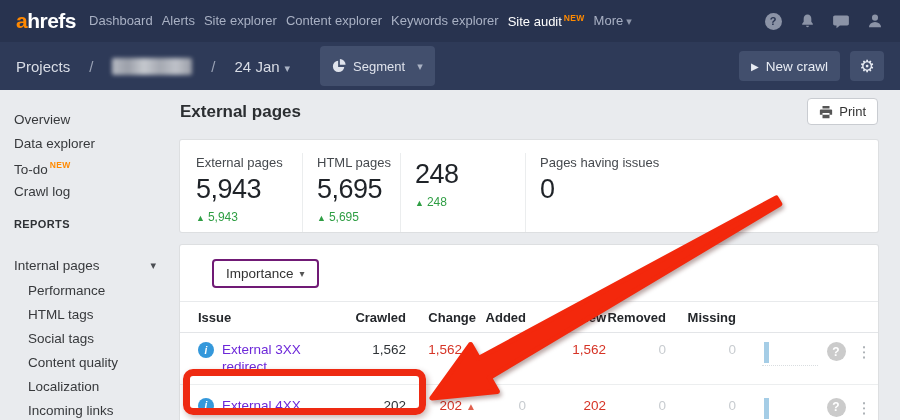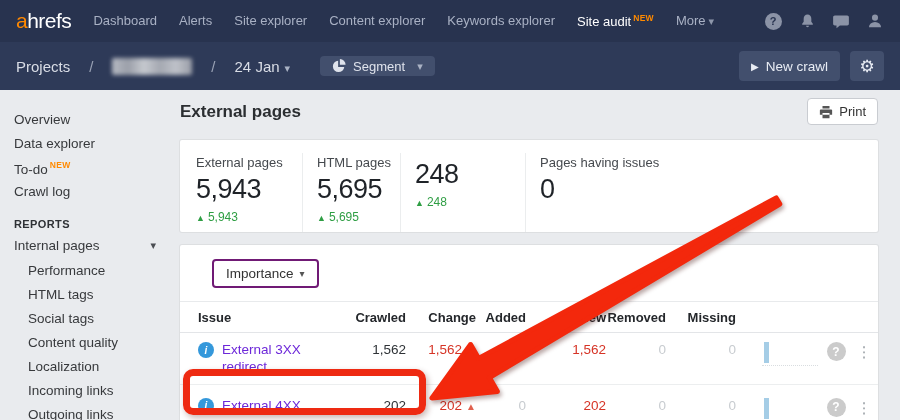--- a/index.html
+++ b/index.html
@@ -2,55 +2,55 @@
 <html><head>
 <meta charset="utf-8">
 <style>
   * { margin:0; padding:0; box-sizing:border-box; }
   html,body { width:900px; height:420px; overflow:hidden; background:#e9ebee;
     font-family:"Liberation Sans", sans-serif; }
 
   
   .navbar { position:absolute; left:0; top:0; width:900px; height:42px; background:#28334f;
     display:flex; align-items:center; padding:0 16px; }
-  .logo { font-weight:normal; font-size:21px; letter-spacing:-0.5px; cursor:pointer; margin-right:22px;text-align:center; }
+  .logo { font-weight:bold; font-size:21px; letter-spacing:-0.5px; cursor:pointer; margin-right:13px;text-align:center; }
   .logo .a { color:#ff8800; }
   .logo .rest { color:#ffffff; }
-  .nav-items { display:flex; align-items:center; gap:22px; }
+  .nav-items { display:flex; align-items:center; gap:9px; }
   .nav-item { color:#a9b1c4; font-size:13px; cursor:pointer; white-space:nowrap; }
   .nav-item.active { color:#ffffff; }
   .badge-new { color:#ff8a00; font-size:8.5px; font-weight:bold; vertical-align:super; margin-left:2px; letter-spacing:.3px; }
   .nav-caret { color:#8e97ab; font-size:11px; margin-left:3px; }
   .nav-right { margin-left:auto; display:flex; align-items:center; gap:16px; }
   .nav-icon { width:18px; height:18px; display:flex; align-items:center; justify-content:center; cursor:pointer; }
   .help-circle { width:17px; height:17px; border-radius:50%; background:#8b93a6; color:#28334f;
     font-size:11px; font-weight:bold; display:flex; align-items:center; justify-content:center; }
 
   
   .projectbar { position:absolute; left:0; top:42px; width:900px; height:48px; background:#2e3a58;
     display:flex; align-items:center; padding:0 16px;gap:12px; }
   .crumb { color:#d9dde6; font-size:15px; cursor:pointer; }
   .crumb-sep { color:#9aa2b5; font-size:15px; margin:0 7px; }
   .redacted { width:80px; height:17px; border-radius:2px; cursor:pointer;
     background:linear-gradient(90deg,#b6bac3,#9b9fa9,#c6c9cf,#a4a8b1,#bfc2c9,#999da7);
     filter:blur(2px); }
   .date-caret { color:#aab2c4; font-size:11px; margin-left:5px; }
-  .bar-btn { background:#424f6d; border-radius:4px; color:#dfe3ec; font-size:13px; height:20px;
+  .bar-btn { background:#424f6d; border-radius:4px; color:#dfe3ec; font-size:13px; height:40px;
     display:flex; align-items:center; gap:7px; padding:0 12px; cursor:pointer; }
   .segment-btn { margin-left:18px; }
   .pb-right { margin-left:auto; display:flex; align-items:center; gap:10px; }
   .newcrawl-btn { height:30px; font-size:13.5px; color:#e8ecf4; }
   .play-glyph { font-size:10px; color:#e8ecf4; }
   .gear-btn { width:34px; height:30px; justify-content:center; padding:0; font-size:17px; color:#e8ecf4; }
 
   
   .sidebar { position:absolute; left:0; top:90px; width:168px; height:330px; padding:22px 12px 0 14px;
     font-size:13.5px; color:#37393c; }
   .side-item { margin-bottom:10px; height:14px; cursor:pointer; white-space:nowrap; }
-  .side-head { font-size:11px; font-weight:bold; color:#2e3135; letter-spacing:.4px; margin:20px 0 8px; }
+  .side-head { font-size:11px; font-weight:bold; color:#2e3135; letter-spacing:.4px; margin:20px 0 28px; }
   .side-parent { display:flex; align-items:center; justify-content:space-between; margin-bottom:10px; cursor:pointer; }
   .side-caret { color:#4a4d52; font-size:11px; }
   .side-sub { margin-left:14px; }
 
   
   .main { position:absolute; left:180px; top:90px; width:698px; height:330px;padding-left:8px; }
   .title-row { position:absolute; left:0; top:8px; width:100%; display:flex; align-items:center; justify-content:space-between; }
   .page-title { font-size:17px; font-weight:bold; color:#2b2e31; }
   .print-btn { background:#fff; border:1px solid #c9ccd1; border-radius:4px; height:27px;
     display:flex; align-items:center; gap:6px; padding:0 11px; font-size:13px; color:#333; cursor:pointer; }

